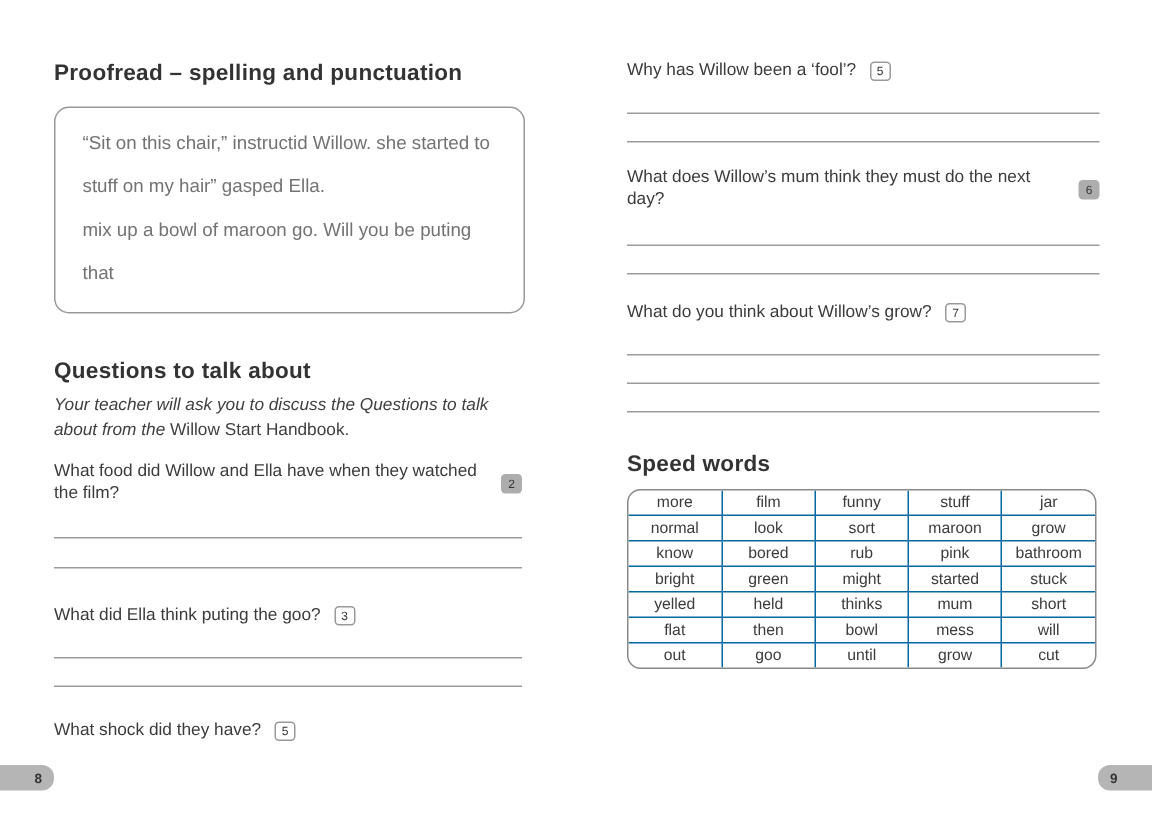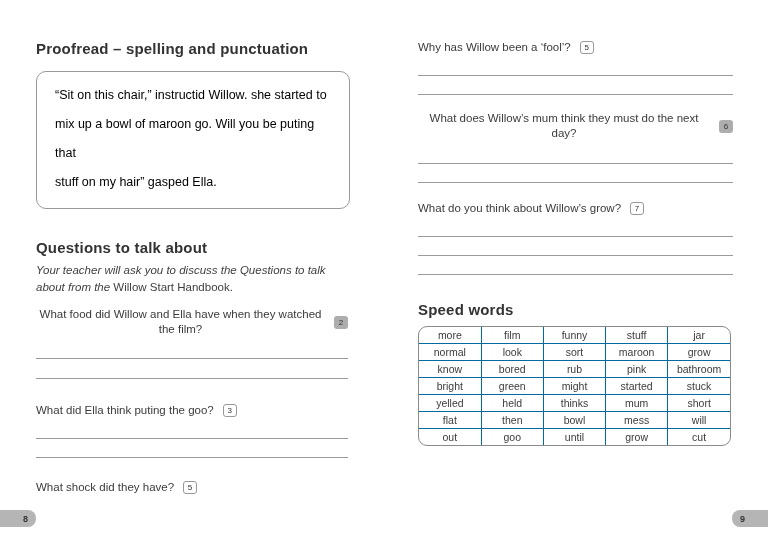--- a/index.html
+++ b/index.html
@@ -25,21 +25,21 @@
   .italic-note b{font-style:italic;}
 
   .proof-box{
     margin-top:14px;
     width:276px;
     border:1.5px solid #999999;
     border-radius:10px;
     padding:9px 18px 11px 18px;
     font-size:12.5px;
     line-height:29px;
-    color:#000000;
+    color:#737373;
   }
 
   .talk-heading{margin-top:30px;}
   .talk-body{margin-top:6px;font-size:11.5px;line-height:16.5px;width:318px;color:#3f3f3f;}
   .talk-body .it{font-style:italic;}
   .read-heading{margin-top:26px;}
 
   .question{
     display:flex;align-items:center;gap:9px;
     font-size:11.5px;color:#3b3b3b;line-height:15px;
@@ -51,21 +51,21 @@
     display:inline-flex;align-items:center;justify-content:center;
     font-size:8px;color:#333333;
     box-sizing:border-box;
   }
   .badge.filled{background:#adadad;}
   .badge.outline{background:#ffffff;border:1px solid #999999;}
 
   .ans{height:19px;border-bottom:1px solid #9b9b9b;}
   .ans.tall{height:18px;}
 
-  .q-block{margin-top:0;text-align:center;}
+  .q-block{margin-top:0;}
   .mt12{margin-top:12px;}
   .mt16{margin-top:16px;}
   .mt18{margin-top:18px;}
   .mt22{margin-top:22px;}
   .mt24{margin-top:24px;}
   .gap2{margin-top:2px;}
   .gap4{margin-top:4px;}
 
   .speed-heading{margin-top:26px;}
   .speed-table-wrap{
@@ -108,22 +108,22 @@
   <div class="spread">
 
     <div class="page page-left">
       <div class="content-l">
 
         <div class="section-heading">Proofread – spelling and punctuation</div>
 
 
         <div class="proof-box">
           <div>“Sit on this chair,” instructid Willow. she started to</div>
+          <div>stuff on my hair” gasped Ella.</div>
           <div>mix up a bowl of maroon go. Will you be puting that</div>
-          <div>stuff on my hair” gasped Ella.</div>
         </div>
 
         <div class="section-heading talk-heading">Questions to talk about</div>
 
         <div class="talk-body"><span class="it">Your teacher will ask you to discuss the Questions to talk about from the </span><span>Willow Start Handbook.</span></div>
 
 
         <div class="q-block mt12">
           <div class="question">
             <span>What food did Willow and Ella have when they watched the film?</span>

